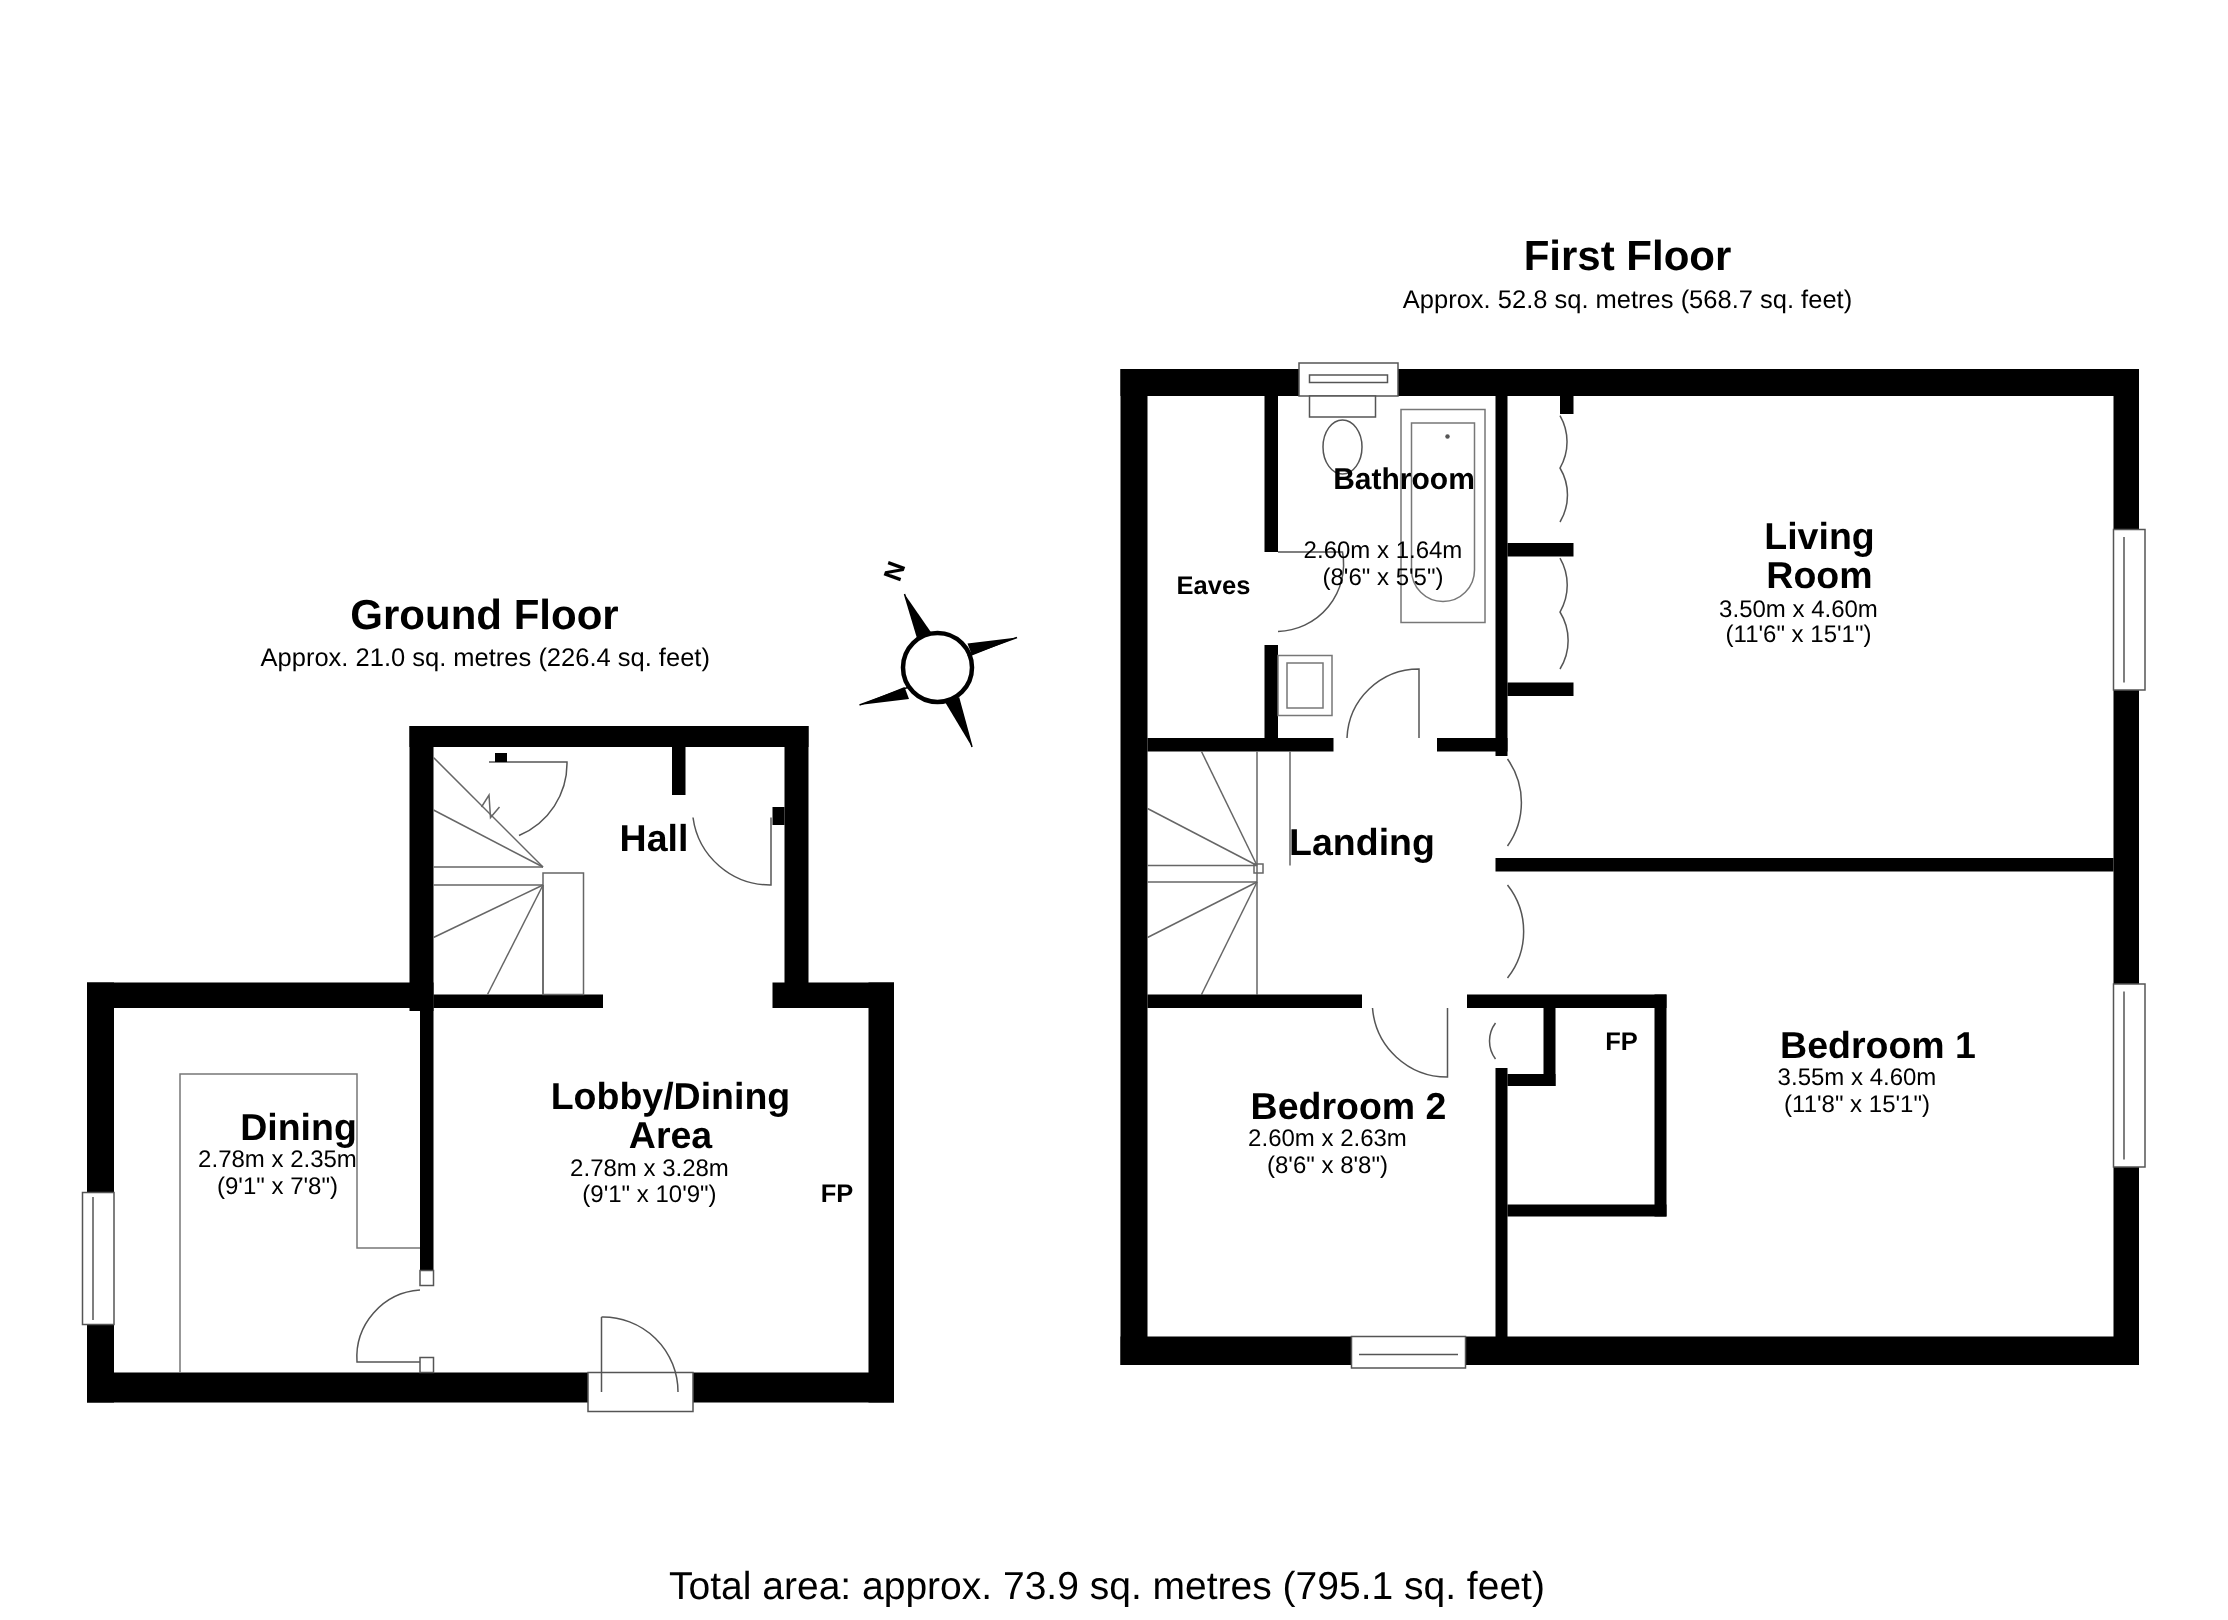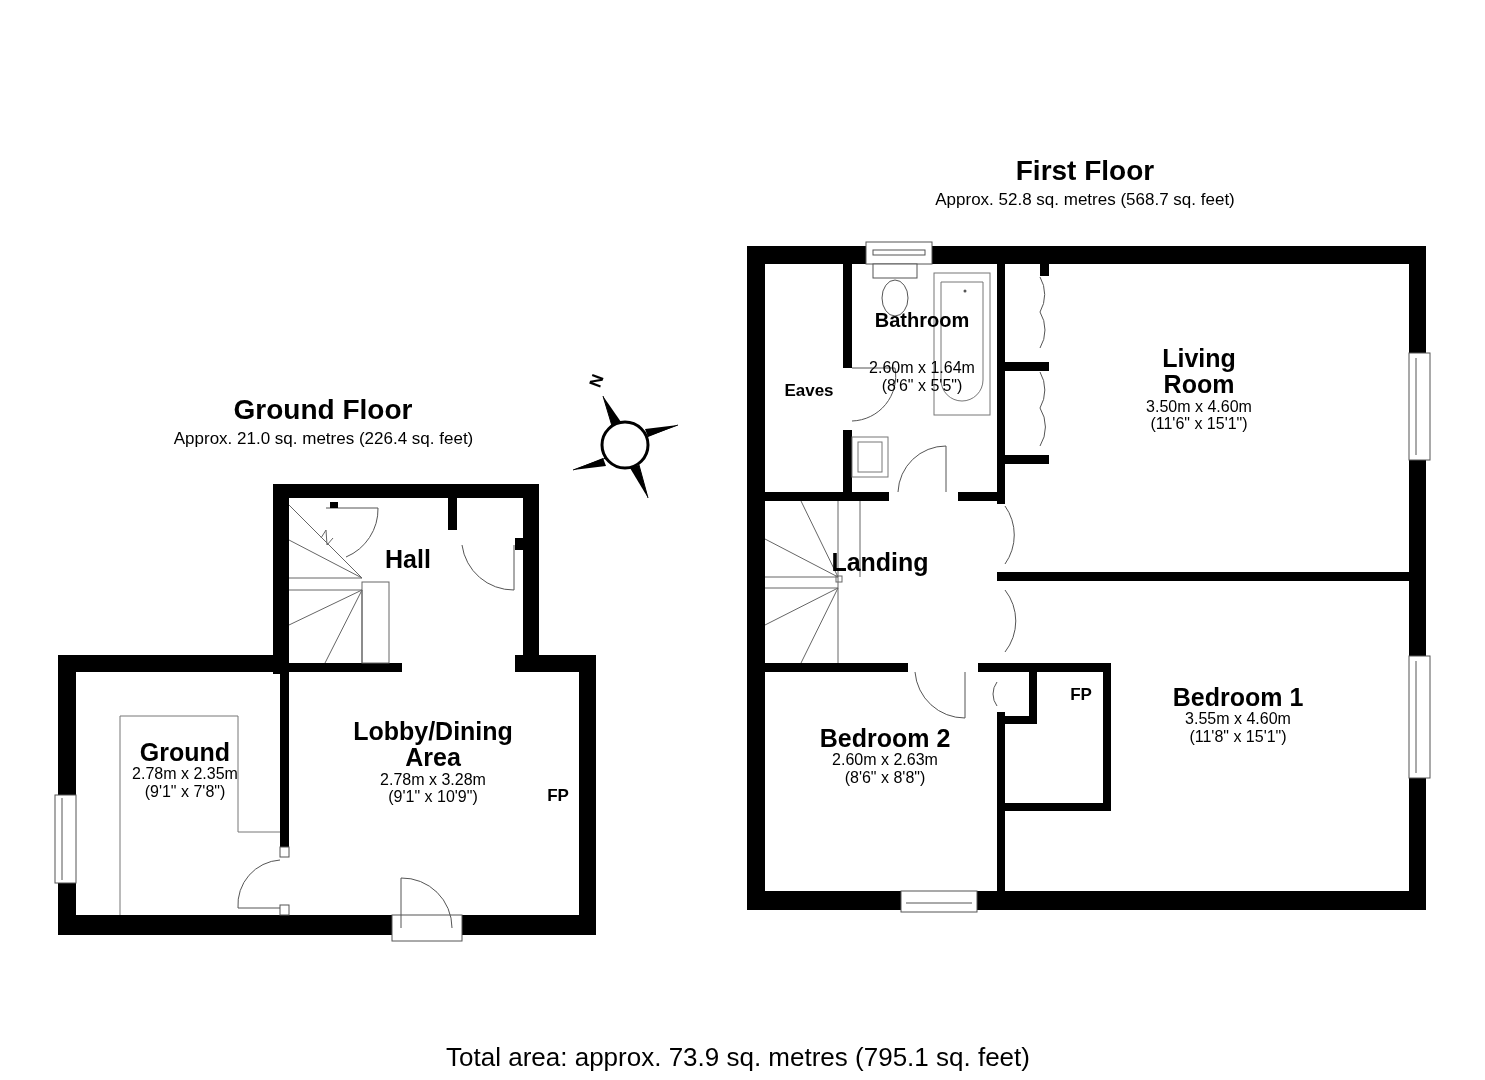--- a/index.html
+++ b/index.html
@@ -1,21 +1,21 @@
 <!DOCTYPE html>
 <html><head>
 <meta charset="utf-8">
 <style>
   html, body { margin:0; padding:0; background:#ffffff; }
   body { width:1485px; height:1080px; position:relative; overflow:hidden; font-family:"Liberation Sans", sans-serif; color:#000; }
   svg.plan { position:absolute; left:0; top:0; }
   .t { position:absolute; text-align:center; line-height:1.05; white-space:nowrap; }
   .title { font-weight:bold; font-size:28px; }
   .sub { font-size:17px; }
-  .rname { font-weight:bold; font-size:25px; }
+  .rname { font-weight:bold; font-size:25px;padding-left:28px; }
   .rdim { font-size:16px; line-height:1.1; }
   .small-bold { font-weight:bold; font-size:17px; }
   .total { font-size:26px; }
 </style>
 </head>
 <body>
 
 <svg class="plan" width="1485" height="1080" viewBox="0 0 1485 1080">
 
   <g>
@@ -151,21 +151,21 @@
 
 <div class="t title" style="left:1000px; top:156px; width:170px;">First Floor</div>
 <div class="t sub" style="left:880px; top:191px; width:410px;">Approx. 52.8 sq. metres (568.7 sq. feet)</div>
 
 <div class="t title" style="left:213px; top:395px; width:220px;">Ground Floor</div>
 <div class="t sub" style="left:130px; top:430px; width:387px;">Approx. 21.0 sq. metres (226.4 sq. feet)</div>
 
 <div class="t rname" style="left:368px; top:546px; width:80px;">Hall</div>
 
 <div class="t" style="left:100px; top:739px; width:170px;">
-  <div class="rname">Ground</div>
+  <div class="rname">Dining</div>
   <div class="rdim">2.78m x 2.35m</div>
   <div class="rdim">(9'1" x 7'8")</div>
 </div>
 
 <div class="t" style="left:323px; top:718px; width:220px;">
   <div class="rname">Lobby/Dining</div>
   <div class="rname">Area</div>
   <div class="rdim">2.78m x 3.28m</div>
   <div class="rdim">(9'1" x 10'9")</div>
 </div>

